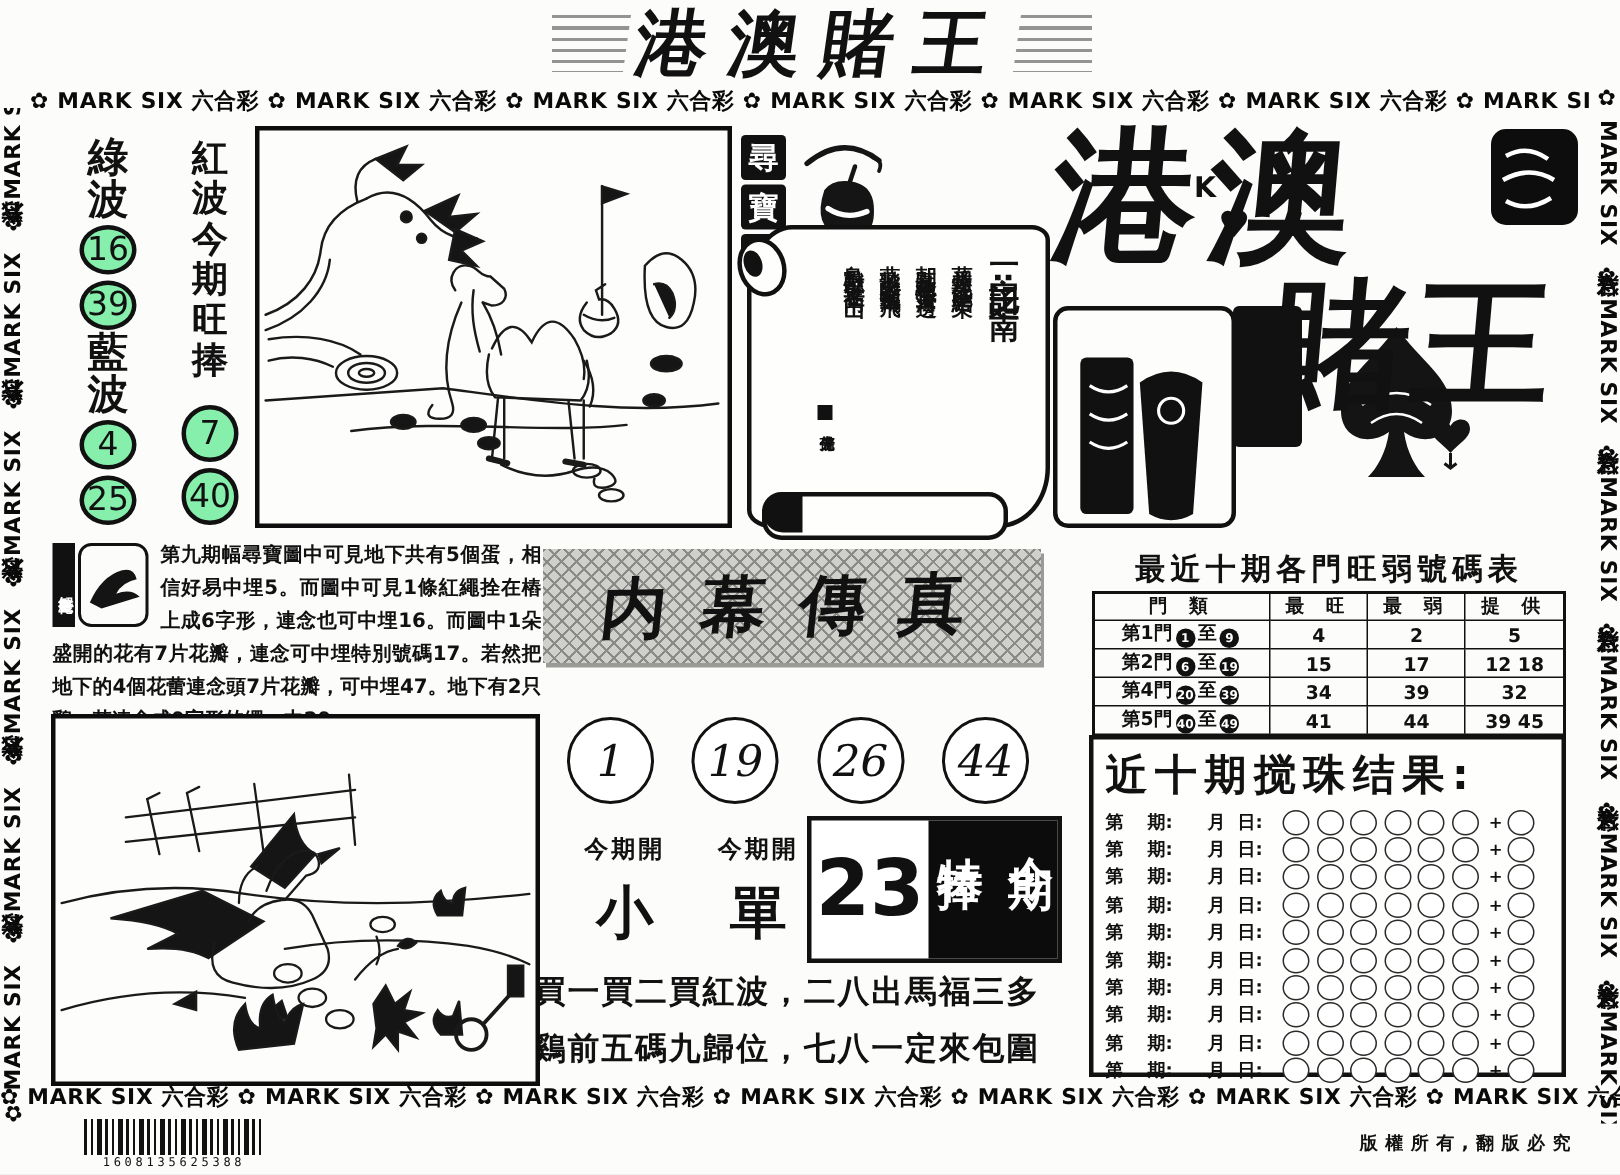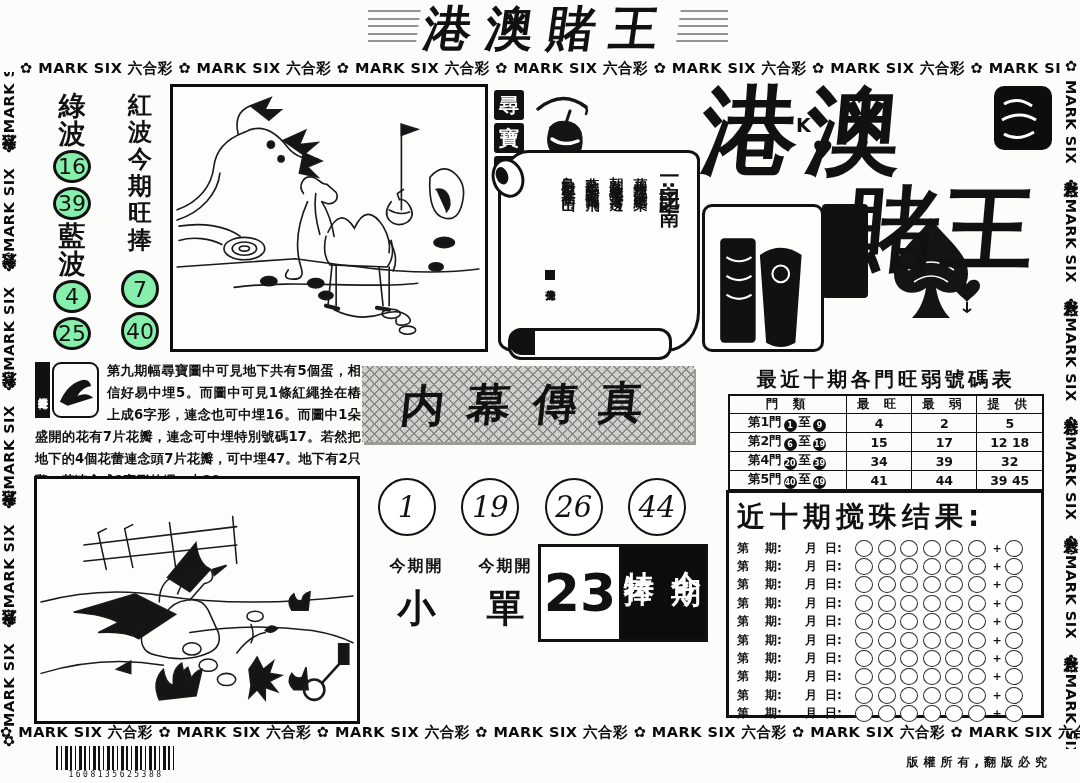--- a/index.html
+++ b/index.html
@@ -304,20 +304,24 @@
     <span class="open-val">單</span>
   </div>
   <div class="special">
     <div class="special-num">23</div>
     <div class="special-black">
       <span class="special-colv">特捧</span>
       <span class="special-colv">今期</span>
     </div>
   </div>
 
+  <div class="slogans" id="slogans">
+      <div class="slogan-line">買一買二買紅波，二八出馬福三多</div>
+      <div class="slogan-line">鷄前五碼九歸位，七八一定來包圍</div>
+    </div>
 
   <div class="hot">
     <div class="hot-title">最近十期各門旺弱號碼表</div>
     <table>
       <thead>
           <tr id="hot-head">
             <th>門 類</th>
             <th>最 旺</th>
             <th>最 弱</th>
             <th>提 供</th>

